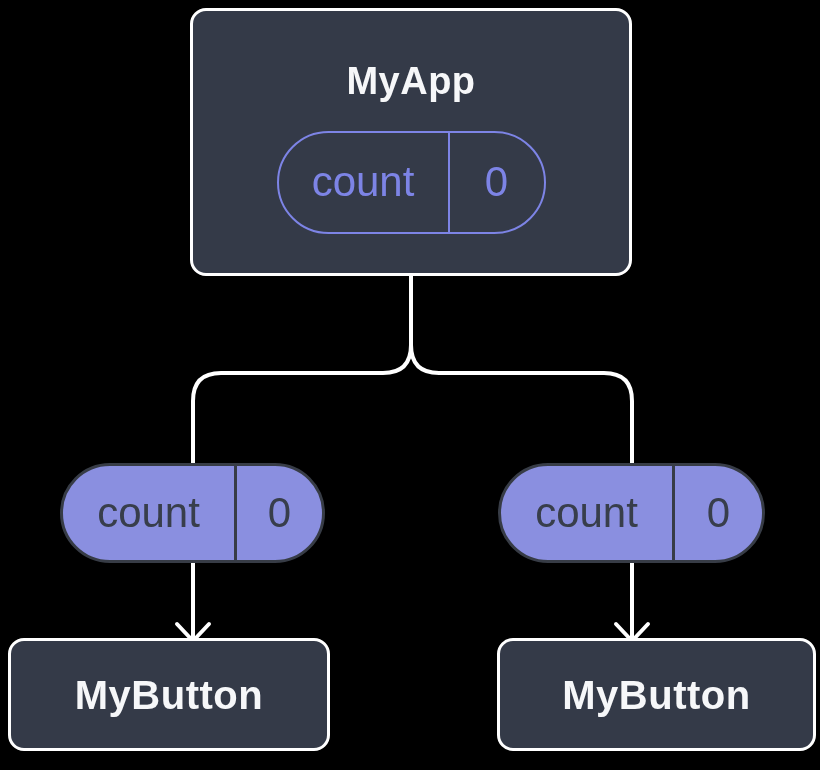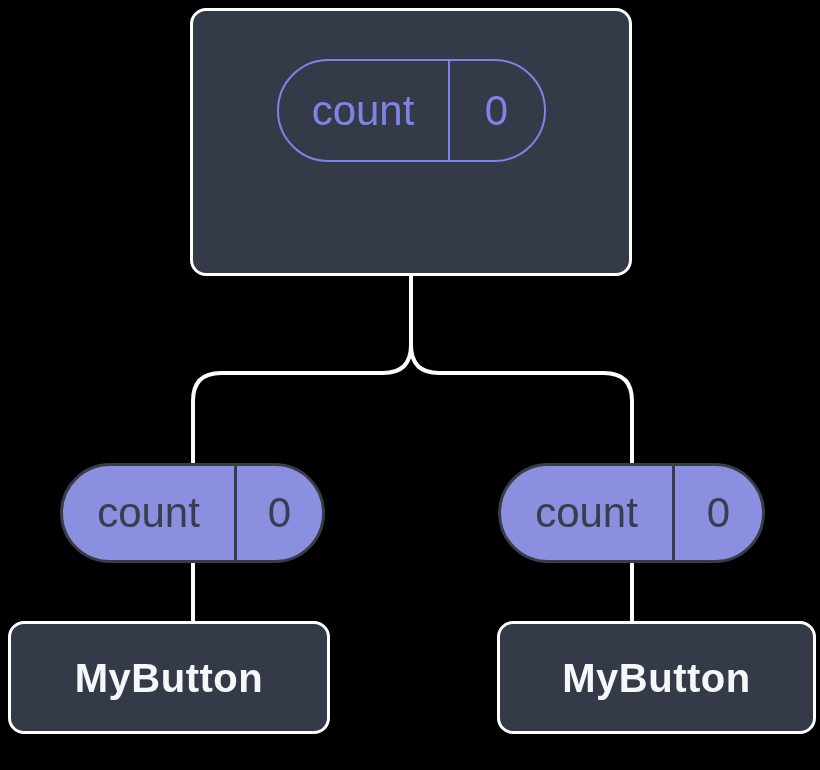--- a/index.html
+++ b/index.html
@@ -60,21 +60,21 @@
     font-size:38px;
     font-weight:600;
     line-height:1.2;
     color:var(--node-text);
     letter-spacing:0.5px;
   }
   .node-child{
     display:flex;
     align-items:center;
     justify-content:center;
-    top:621px;
+    top:638px;
     height:113px;
   }
   .node-child .node-title{ font-size:40px; }
   .node-child-left{ left:8px; width:322px; }
   .node-child-right{ left:497px; width:319px; }
 
   .pill{
     box-sizing:border-box;
     display:flex;
     align-items:stretch;
@@ -126,20 +126,21 @@
   <svg class="connectors" width="820" height="770" viewBox="0 0 820 770" aria-hidden="true">
     <path d="M 411 272 L 411 345 Q 411 373 383 373 L 221 373 Q 193 373 193 401 L 193 464"></path>
     <path d="M 411 272 L 411 345 Q 411 373 439 373 L 604 373 Q 632 373 632 401 L 632 464"></path>
     <path d="M 193 560 L 193 639"></path>
     <path d="M 177 624 L 193 641 L 209 624"></path>
     <path d="M 632 560 L 632 639"></path>
     <path d="M 616 624 L 632 641 L 648 624"></path>
   </svg>
 
   <div class="node node-root">
+    <div class="node-title">MyApp</div>
     <div class="pill pill-outline">
       <div class="cell cell-label">count</div>
       <div class="cell cell-value">0</div>
     </div>
   </div>
 
   <div class="pill pill-solid pill-left">
     <div class="cell cell-label">count</div>
     <div class="cell cell-value">0</div>
   </div>

